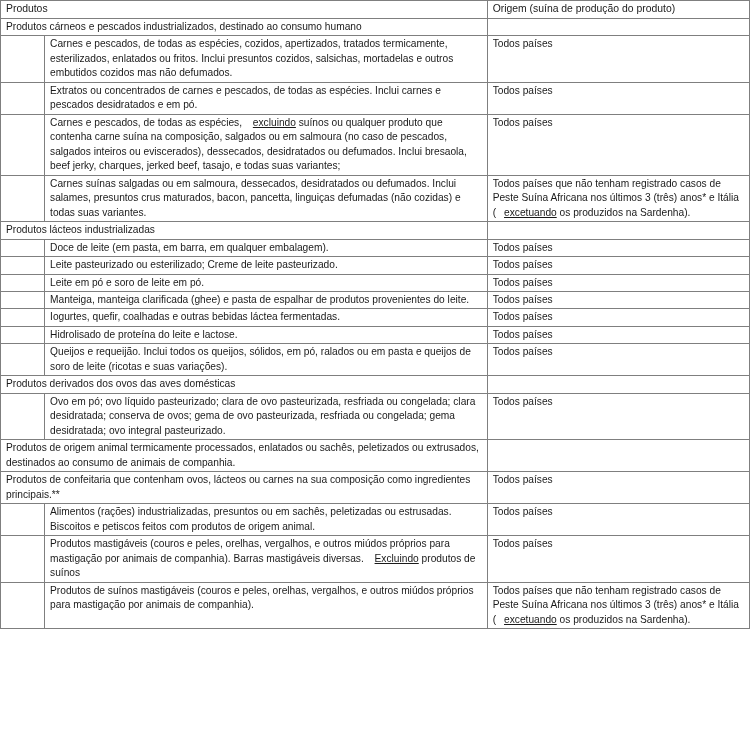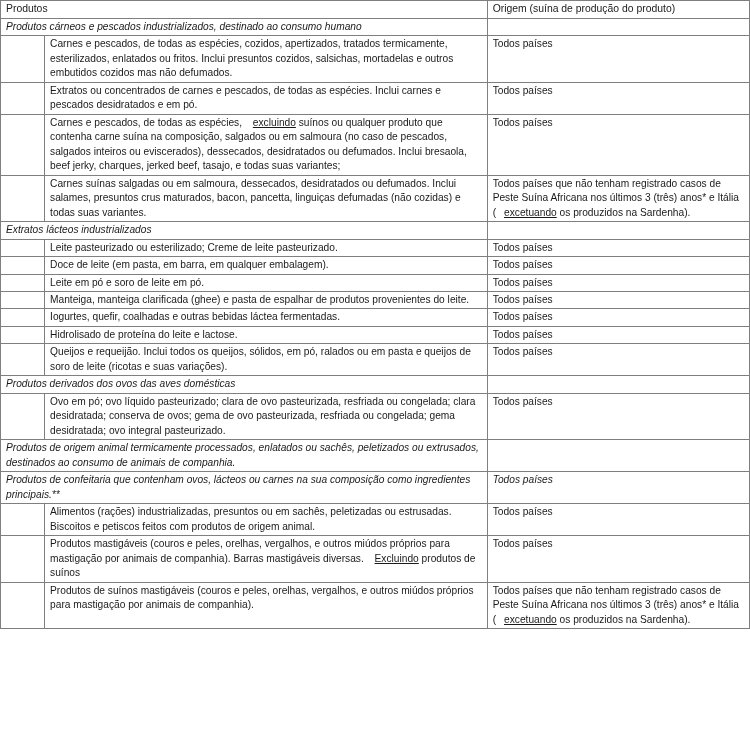--- a/index.html
+++ b/index.html
@@ -34,21 +34,20 @@
 
   thead th {
     font-weight: bold;
     text-align: center;
     padding: 2px 4px;
     font-size: 10.4px;
   }
   tr.section-row > td {
     font-weight: bold;
     padding-left: 5px;
-    font-style: italic;
   }
   .cell-origin {
     padding-left: 6px;
   }
   .u { text-decoration: underline; padding-left: 8px; }
 </style>
 </head>
 <body>
 
 <table id="doc-table">
@@ -82,31 +81,31 @@
         <td>&nbsp;</td>
         <td>Carnes e pescados, de todas as espécies, <span class="u">excluindo</span> suínos ou qualquer produto que contenha carne suína na composição, salgados ou em salmoura (no caso de pescados, salgados inteiros ou eviscerados), dessecados, desidratados ou defumados. Inclui bresaola, beef jerky, charques, jerked beef, tasajo, e todas suas variantes;</td>
         <td class="cell-origin">Todos países</td>
       </tr>
       <tr>
         <td>&nbsp;</td>
         <td>Carnes suínas salgadas ou em salmoura, dessecados, desidratados ou defumados. Inclui salames, presuntos crus maturados, bacon, pancetta, linguiças defumadas (não cozidas) e todas suas variantes.</td>
         <td class="cell-origin">Todos países que não tenham registrado casos de Peste Suína Africana nos últimos 3 (três) anos* e Itália (<span class="u">excetuando</span> os produzidos na Sardenha).</td>
       </tr>
       <tr class="section-row">
-        <td colspan="2">Extratos lácteos industrializados</td>
+        <td colspan="2">Produtos lácteos industrializadas</td>
         <td class="cell-origin"></td>
       </tr>
       <tr>
         <td>&nbsp;</td>
-        <td>Leite pasteurizado ou esterilizado; Creme de leite pasteurizado.</td>
+        <td>Doce de leite (em pasta, em barra, em qualquer embalagem).</td>
         <td class="cell-origin">Todos países</td>
       </tr>
       <tr>
         <td>&nbsp;</td>
-        <td>Doce de leite (em pasta, em barra, em qualquer embalagem).</td>
+        <td>Leite pasteurizado ou esterilizado; Creme de leite pasteurizado.</td>
         <td class="cell-origin">Todos países</td>
       </tr>
       <tr>
         <td>&nbsp;</td>
         <td>Leite em pó e soro de leite em pó.</td>
         <td class="cell-origin">Todos países</td>
       </tr>
       <tr>
         <td>&nbsp;</td>
         <td>Manteiga, manteiga clarificada (ghee) e pasta de espalhar de produtos provenientes do leite.</td>

